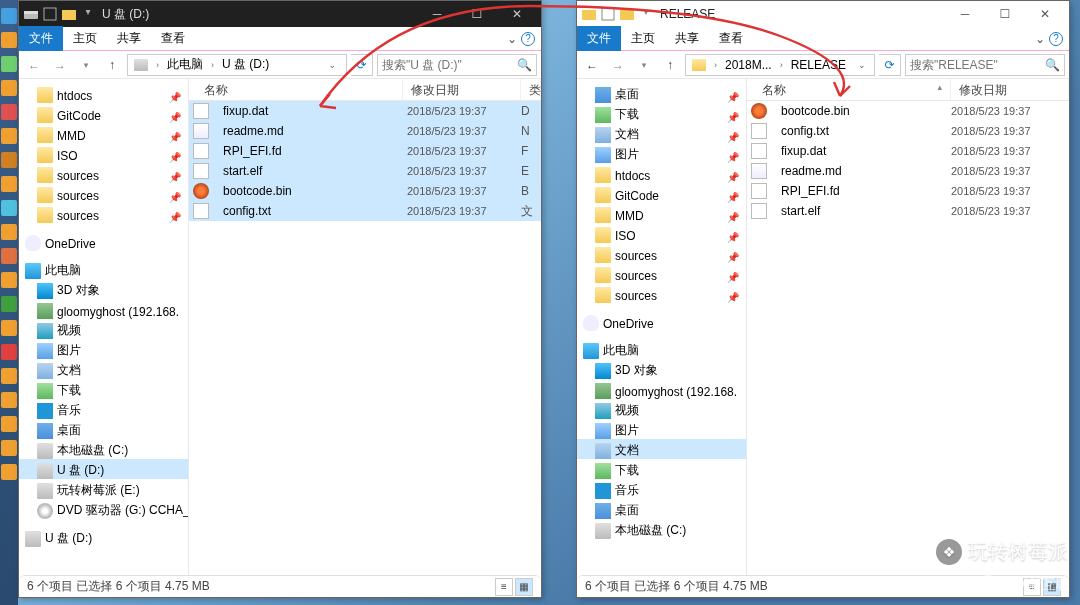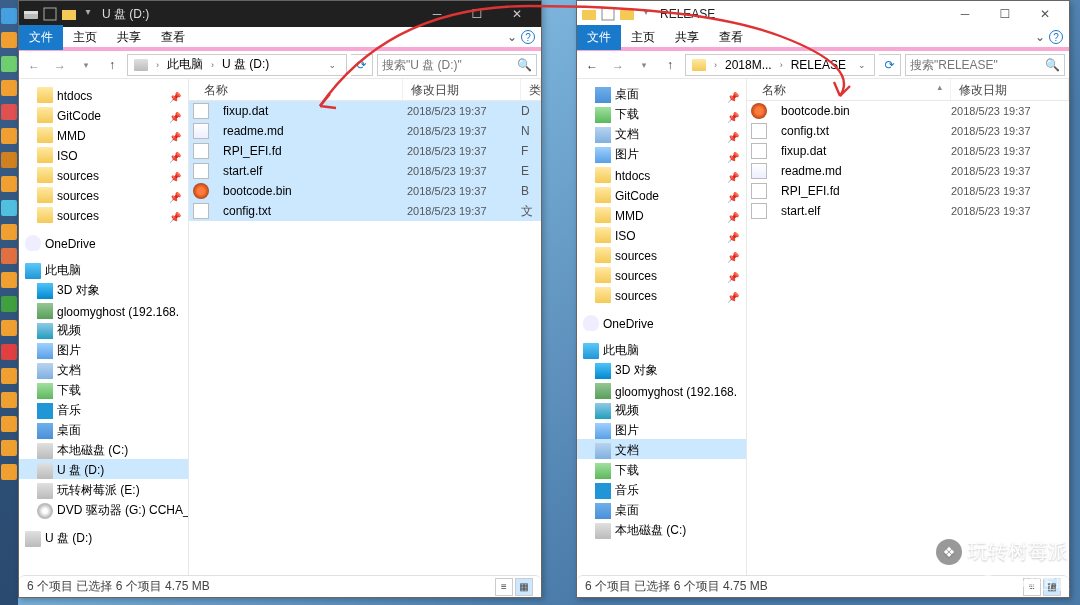--- a/index.html
+++ b/index.html
@@ -19,21 +19,21 @@
   .explorer.dark .titlebar { background:#202020; color:#ddd; }
   .explorer.light .titlebar { background:#fff; color:#222; }
   .titlebar { height: 26px; display:flex; align-items:center; padding:0 4px; }
   .titlebar .ttext { font-size:12px; white-space:nowrap; }
   .titlebar .tbtns { margin-left:auto; display:flex; }
   .tbtn { width:40px; height:26px; display:flex; align-items:center; justify-content:center; font-size:12px; cursor:default; }
   .explorer.dark .tbtn { color:#ccc; }
   .explorer.dark .tbtn.close:hover, .explorer.light .tbtn.close { }
   .qat { display:flex; align-items:center; gap:3px; margin-right:6px;}
   .qat div{width:16px;height:16px;}
-  .ribbon { height:24px; background:#fff; display:flex; align-items:center; border-bottom:4px solid #f9a8d4; font-size:12px;}
+  .ribbon { height:24px; background:#fff; display:flex; align-items:center; border-bottom:1px solid #f9a8d4; font-size:12px;}
   .ribbon .rtab{ padding:4px 10px; cursor:default;}
   .ribbon .rtab.active{ background:#1979ca; color:#fff;}
   .ribbon .rhelp{ margin-left:auto; padding:0 6px; display:flex; gap:4px; align-items:center;}
   .ribbon .rhelp span{ color:#555;}
   .addressbar{ height:28px; background:#fff; display:flex; align-items:center; padding:2px 4px; gap:4px; border-bottom:1px solid #e8e8e8;}
   .navbtn{ width:22px;height:22px;display:flex;align-items:center;justify-content:center;color:#888;}
   .navbtn.enabled{color:#333;}
   .crumb{ flex:1; height:22px; border:1px solid #ccc; display:flex; align-items:center; padding:0 2px; font-size:12px; background:#fff; overflow:hidden;}
   .crumb span{ padding:0 4px; white-space:nowrap; display:flex; align-items:center; gap:2px;}
   .crumb .sep{ color:#666; font-size:9px;}

